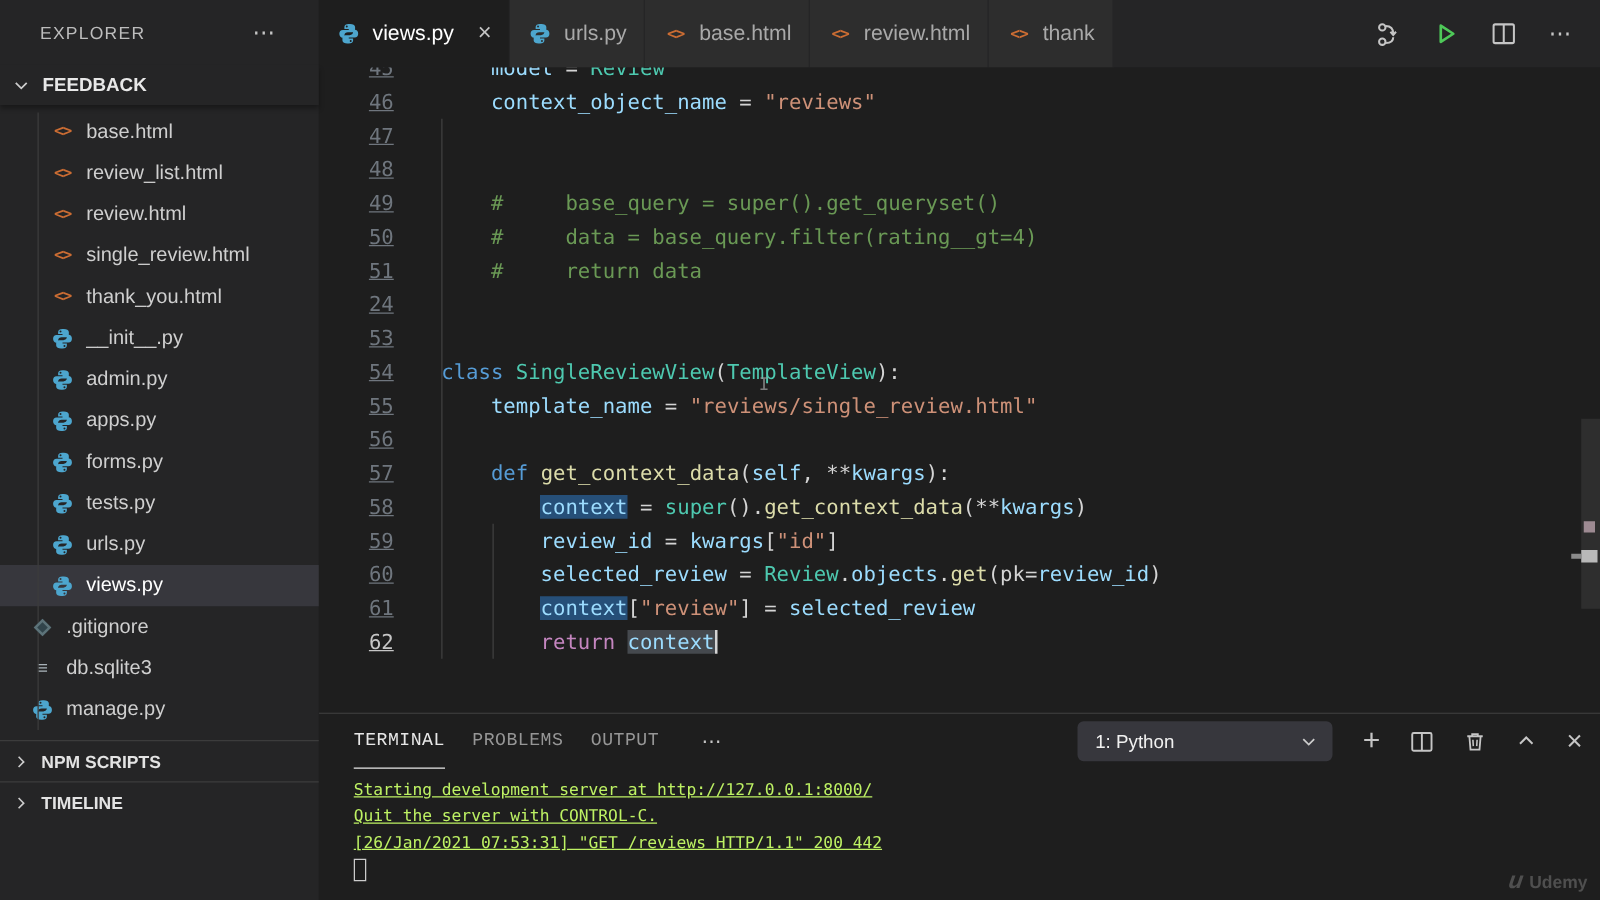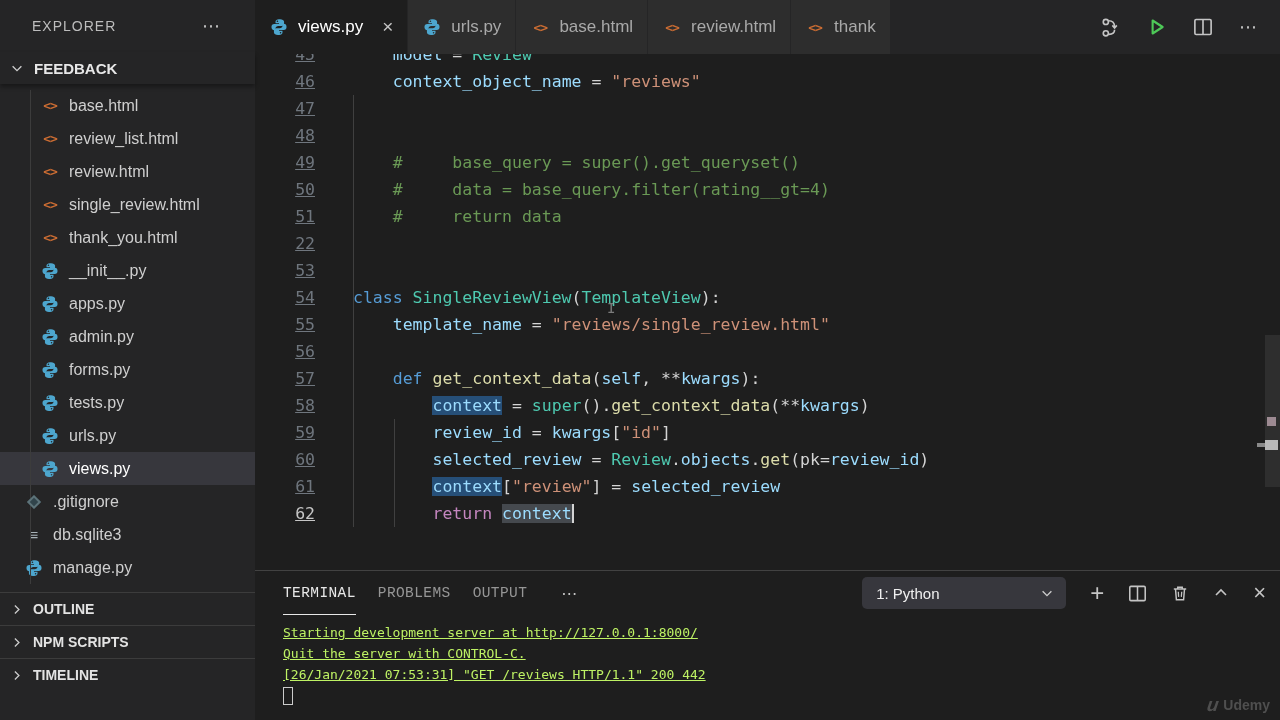--- a/index.html
+++ b/index.html
@@ -155,30 +155,30 @@
           </span>
           <span>__init__.py</span>
         </div>
         <div class="tree-row nested">
           <span class="ic">
             <svg width="18" height="18" viewBox="0 0 16 16">
               <path fill="#4da6ce" d="M7.9 1C6.1 1 4.9 1.9 4.9 3.2v1.4H8v.7H3.8C2.2 5.3 1.3 6.4 1.3 8c0 1.7.9 2.8 2.5 2.8h1.1V9.2c0-1.3 1.1-2.2 2.5-2.2h3c1.2 0 2.1-.9 2.1-2.1V3.2C12.5 1.9 10.9 1 9 1zM6.6 2.2a.7.7 0 1 1 0 1.4.7.7 0 0 1 0-1.4z"></path>
               <path fill="#4da6ce" d="M8.1 15c1.8 0 3-1 3-2.2v-1.4H8v-.7h4.2c1.6 0 2.5-1.1 2.5-2.7 0-1.7-.9-2.8-2.5-2.8h-1.1v1.6c0 1.3-1.1 2.2-2.5 2.2h-3c-1.2 0-2.1.9-2.1 2.1v1.7C3.5 14.1 5.1 15 7 15zm1.3-1.2a.7.7 0 1 1 0-1.4.7.7 0 0 1 0 1.4z"></path>
             </svg>
           </span>
+          <span>admin.py</span>
+        </div>
+        <div class="tree-row nested">
+          <span class="ic">
+            <svg width="18" height="18" viewBox="0 0 16 16">
+              <path fill="#4da6ce" d="M7.9 1C6.1 1 4.9 1.9 4.9 3.2v1.4H8v.7H3.8C2.2 5.3 1.3 6.4 1.3 8c0 1.7.9 2.8 2.5 2.8h1.1V9.2c0-1.3 1.1-2.2 2.5-2.2h3c1.2 0 2.1-.9 2.1-2.1V3.2C12.5 1.9 10.9 1 9 1zM6.6 2.2a.7.7 0 1 1 0 1.4.7.7 0 0 1 0-1.4z"></path>
+              <path fill="#4da6ce" d="M8.1 15c1.8 0 3-1 3-2.2v-1.4H8v-.7h4.2c1.6 0 2.5-1.1 2.5-2.7 0-1.7-.9-2.8-2.5-2.8h-1.1v1.6c0 1.3-1.1 2.2-2.5 2.2h-3c-1.2 0-2.1.9-2.1 2.1v1.7C3.5 14.1 5.1 15 7 15zm1.3-1.2a.7.7 0 1 1 0-1.4.7.7 0 0 1 0 1.4z"></path>
+            </svg>
+          </span>
           <span>apps.py</span>
-        </div>
-        <div class="tree-row nested">
-          <span class="ic">
-            <svg width="18" height="18" viewBox="0 0 16 16">
-              <path fill="#4da6ce" d="M7.9 1C6.1 1 4.9 1.9 4.9 3.2v1.4H8v.7H3.8C2.2 5.3 1.3 6.4 1.3 8c0 1.7.9 2.8 2.5 2.8h1.1V9.2c0-1.3 1.1-2.2 2.5-2.2h3c1.2 0 2.1-.9 2.1-2.1V3.2C12.5 1.9 10.9 1 9 1zM6.6 2.2a.7.7 0 1 1 0 1.4.7.7 0 0 1 0-1.4z"></path>
-              <path fill="#4da6ce" d="M8.1 15c1.8 0 3-1 3-2.2v-1.4H8v-.7h4.2c1.6 0 2.5-1.1 2.5-2.7 0-1.7-.9-2.8-2.5-2.8h-1.1v1.6c0 1.3-1.1 2.2-2.5 2.2h-3c-1.2 0-2.1.9-2.1 2.1v1.7C3.5 14.1 5.1 15 7 15zm1.3-1.2a.7.7 0 1 1 0-1.4.7.7 0 0 1 0 1.4z"></path>
-            </svg>
-          </span>
-          <span>admin.py</span>
         </div>
         <div class="tree-row nested">
           <span class="ic">
             <svg width="18" height="18" viewBox="0 0 16 16">
               <path fill="#4da6ce" d="M7.9 1C6.1 1 4.9 1.9 4.9 3.2v1.4H8v.7H3.8C2.2 5.3 1.3 6.4 1.3 8c0 1.7.9 2.8 2.5 2.8h1.1V9.2c0-1.3 1.1-2.2 2.5-2.2h3c1.2 0 2.1-.9 2.1-2.1V3.2C12.5 1.9 10.9 1 9 1zM6.6 2.2a.7.7 0 1 1 0 1.4.7.7 0 0 1 0-1.4z"></path>
               <path fill="#4da6ce" d="M8.1 15c1.8 0 3-1 3-2.2v-1.4H8v-.7h4.2c1.6 0 2.5-1.1 2.5-2.7 0-1.7-.9-2.8-2.5-2.8h-1.1v1.6c0 1.3-1.1 2.2-2.5 2.2h-3c-1.2 0-2.1.9-2.1 2.1v1.7C3.5 14.1 5.1 15 7 15zm1.3-1.2a.7.7 0 1 1 0-1.4.7.7 0 0 1 0 1.4z"></path>
             </svg>
           </span>
           <span>forms.py</span>
         </div>
@@ -225,28 +225,20 @@
           <span class="ic">
             <svg width="18" height="18" viewBox="0 0 16 16">
               <path fill="#4da6ce" d="M7.9 1C6.1 1 4.9 1.9 4.9 3.2v1.4H8v.7H3.8C2.2 5.3 1.3 6.4 1.3 8c0 1.7.9 2.8 2.5 2.8h1.1V9.2c0-1.3 1.1-2.2 2.5-2.2h3c1.2 0 2.1-.9 2.1-2.1V3.2C12.5 1.9 10.9 1 9 1zM6.6 2.2a.7.7 0 1 1 0 1.4.7.7 0 0 1 0-1.4z"></path>
               <path fill="#4da6ce" d="M8.1 15c1.8 0 3-1 3-2.2v-1.4H8v-.7h4.2c1.6 0 2.5-1.1 2.5-2.7 0-1.7-.9-2.8-2.5-2.8h-1.1v1.6c0 1.3-1.1 2.2-2.5 2.2h-3c-1.2 0-2.1.9-2.1 2.1v1.7C3.5 14.1 5.1 15 7 15zm1.3-1.2a.7.7 0 1 1 0-1.4.7.7 0 0 1 0 1.4z"></path>
             </svg>
           </span>
           <span>manage.py</span>
         </div>
       </div>
     <div class="bottom-sections" id="sidebar-sections">
-        <div class="collapse-row">
-          <span class="chev">
-            <svg width="13" height="13" viewBox="0 0 16 16">
-              <polyline points="6,3 11,8 6,13" fill="none" stroke="#cccccc" stroke-width="1.6"></polyline>
-            </svg>
-          </span>
-          <span>OUTLINE</span>
-        </div>
         <div class="collapse-row">
           <span class="chev">
             <svg width="13" height="13" viewBox="0 0 16 16">
               <polyline points="6,3 11,8 6,13" fill="none" stroke="#cccccc" stroke-width="1.6"></polyline>
             </svg>
           </span>
           <span>NPM SCRIPTS</span>
         </div>
         <div class="collapse-row">
           <span class="chev">
@@ -328,21 +320,21 @@
 
     <div class="editor">
       <div class="code-scroll" id="code-lines">
           <div class="code-row"><span class="gutter">45</span><span class="codeline"><span class="tk-txt">    </span><span class="tk-var">model</span><span class="tk-txt"> = </span><span class="tk-cls">Review</span></span></div>
           <div class="code-row"><span class="gutter">46</span><span class="codeline"><span class="tk-txt">    </span><span class="tk-var">context_object_name</span><span class="tk-txt"> = </span><span class="tk-str">"reviews"</span></span></div>
           <div class="code-row"><span class="gutter">47</span><span class="codeline"></span></div>
           <div class="code-row"><span class="gutter">48</span></div>
           <div class="code-row"><span class="gutter">49</span><span class="codeline"><span class="tk-txt">    </span><span class="tk-com">#     base_query = super().get_queryset()</span></span></div>
           <div class="code-row"><span class="gutter">50</span><span class="codeline"><span class="tk-txt">    </span><span class="tk-com">#     data = base_query.filter(rating__gt=4)</span></span></div>
           <div class="code-row"><span class="gutter">51</span><span class="codeline"><span class="tk-txt">    </span><span class="tk-com">#     return data</span></span></div>
-          <div class="code-row"><span class="gutter">22</span><span class="codeline"></span></div>
+          <div class="code-row"><span class="gutter">24</span><span class="codeline"></span></div>
           <div class="code-row"><span class="gutter">53</span><span class="codeline"></span></div>
           <div class="code-row"><span class="gutter">54</span><span class="codeline"><span class="tk-kw">class </span><span class="tk-cls">SingleReviewView</span><span class="tk-txt">(</span><span class="tk-cls">TemplateView</span><span class="tk-txt">):</span></span></div>
           <div class="code-row"><span class="gutter">55</span><span class="codeline"><span class="tk-txt">    </span><span class="tk-var">template_name</span><span class="tk-txt"> = </span><span class="tk-str">"reviews/single_review.html"</span></span></div>
           <div class="code-row"><span class="gutter">56</span><span class="codeline"></span></div>
           <div class="code-row"><span class="gutter">57</span><span class="codeline"><span class="tk-txt">    </span><span class="tk-kw">def </span><span class="tk-fn">get_context_data</span><span class="tk-txt">(</span><span class="tk-param">self</span><span class="tk-txt">, </span><span class="tk-txt">**</span><span class="tk-param">kwargs</span><span class="tk-txt">):</span></span></div>
           <div class="code-row"><span class="gutter">58</span><span class="codeline"><span class="tk-txt">        </span><span class="tk-var hl-blue">context</span><span class="tk-txt"> = </span><span class="tk-cls">super</span><span class="tk-txt">().</span><span class="tk-fn">get_context_data</span><span class="tk-txt">(**</span><span class="tk-param">kwargs</span><span class="tk-txt">)</span></span></div>
           <div class="code-row"><span class="gutter">59</span><span class="codeline"><span class="tk-txt">        </span><span class="tk-var">review_id</span><span class="tk-txt"> = </span><span class="tk-param">kwargs</span><span class="tk-txt">[</span><span class="tk-str">"id"</span><span class="tk-txt">]</span></span></div>
           <div class="code-row"><span class="gutter">60</span><span class="codeline"><span class="tk-txt">        </span><span class="tk-var">selected_review</span><span class="tk-txt"> = </span><span class="tk-cls">Review</span><span class="tk-txt">.</span><span class="tk-var">objects</span><span class="tk-txt">.</span><span class="tk-fn">get</span><span class="tk-txt">(pk=</span><span class="tk-var">review_id</span><span class="tk-txt">)</span></span></div>
           <div class="code-row"><span class="gutter">61</span><span class="codeline"><span class="tk-txt">        </span><span class="tk-var hl-blue">context</span><span class="tk-txt">[</span><span class="tk-str">"review"</span><span class="tk-txt">] = </span><span class="tk-var">selected_review</span></span></div>
           <div class="code-row"><span class="gutter cur">62</span><span class="codeline"><span class="tk-txt">        </span><span class="tk-ctrl">return </span><span class="tk-var hl-gray">context</span><span class="caret"></span></span></div>

